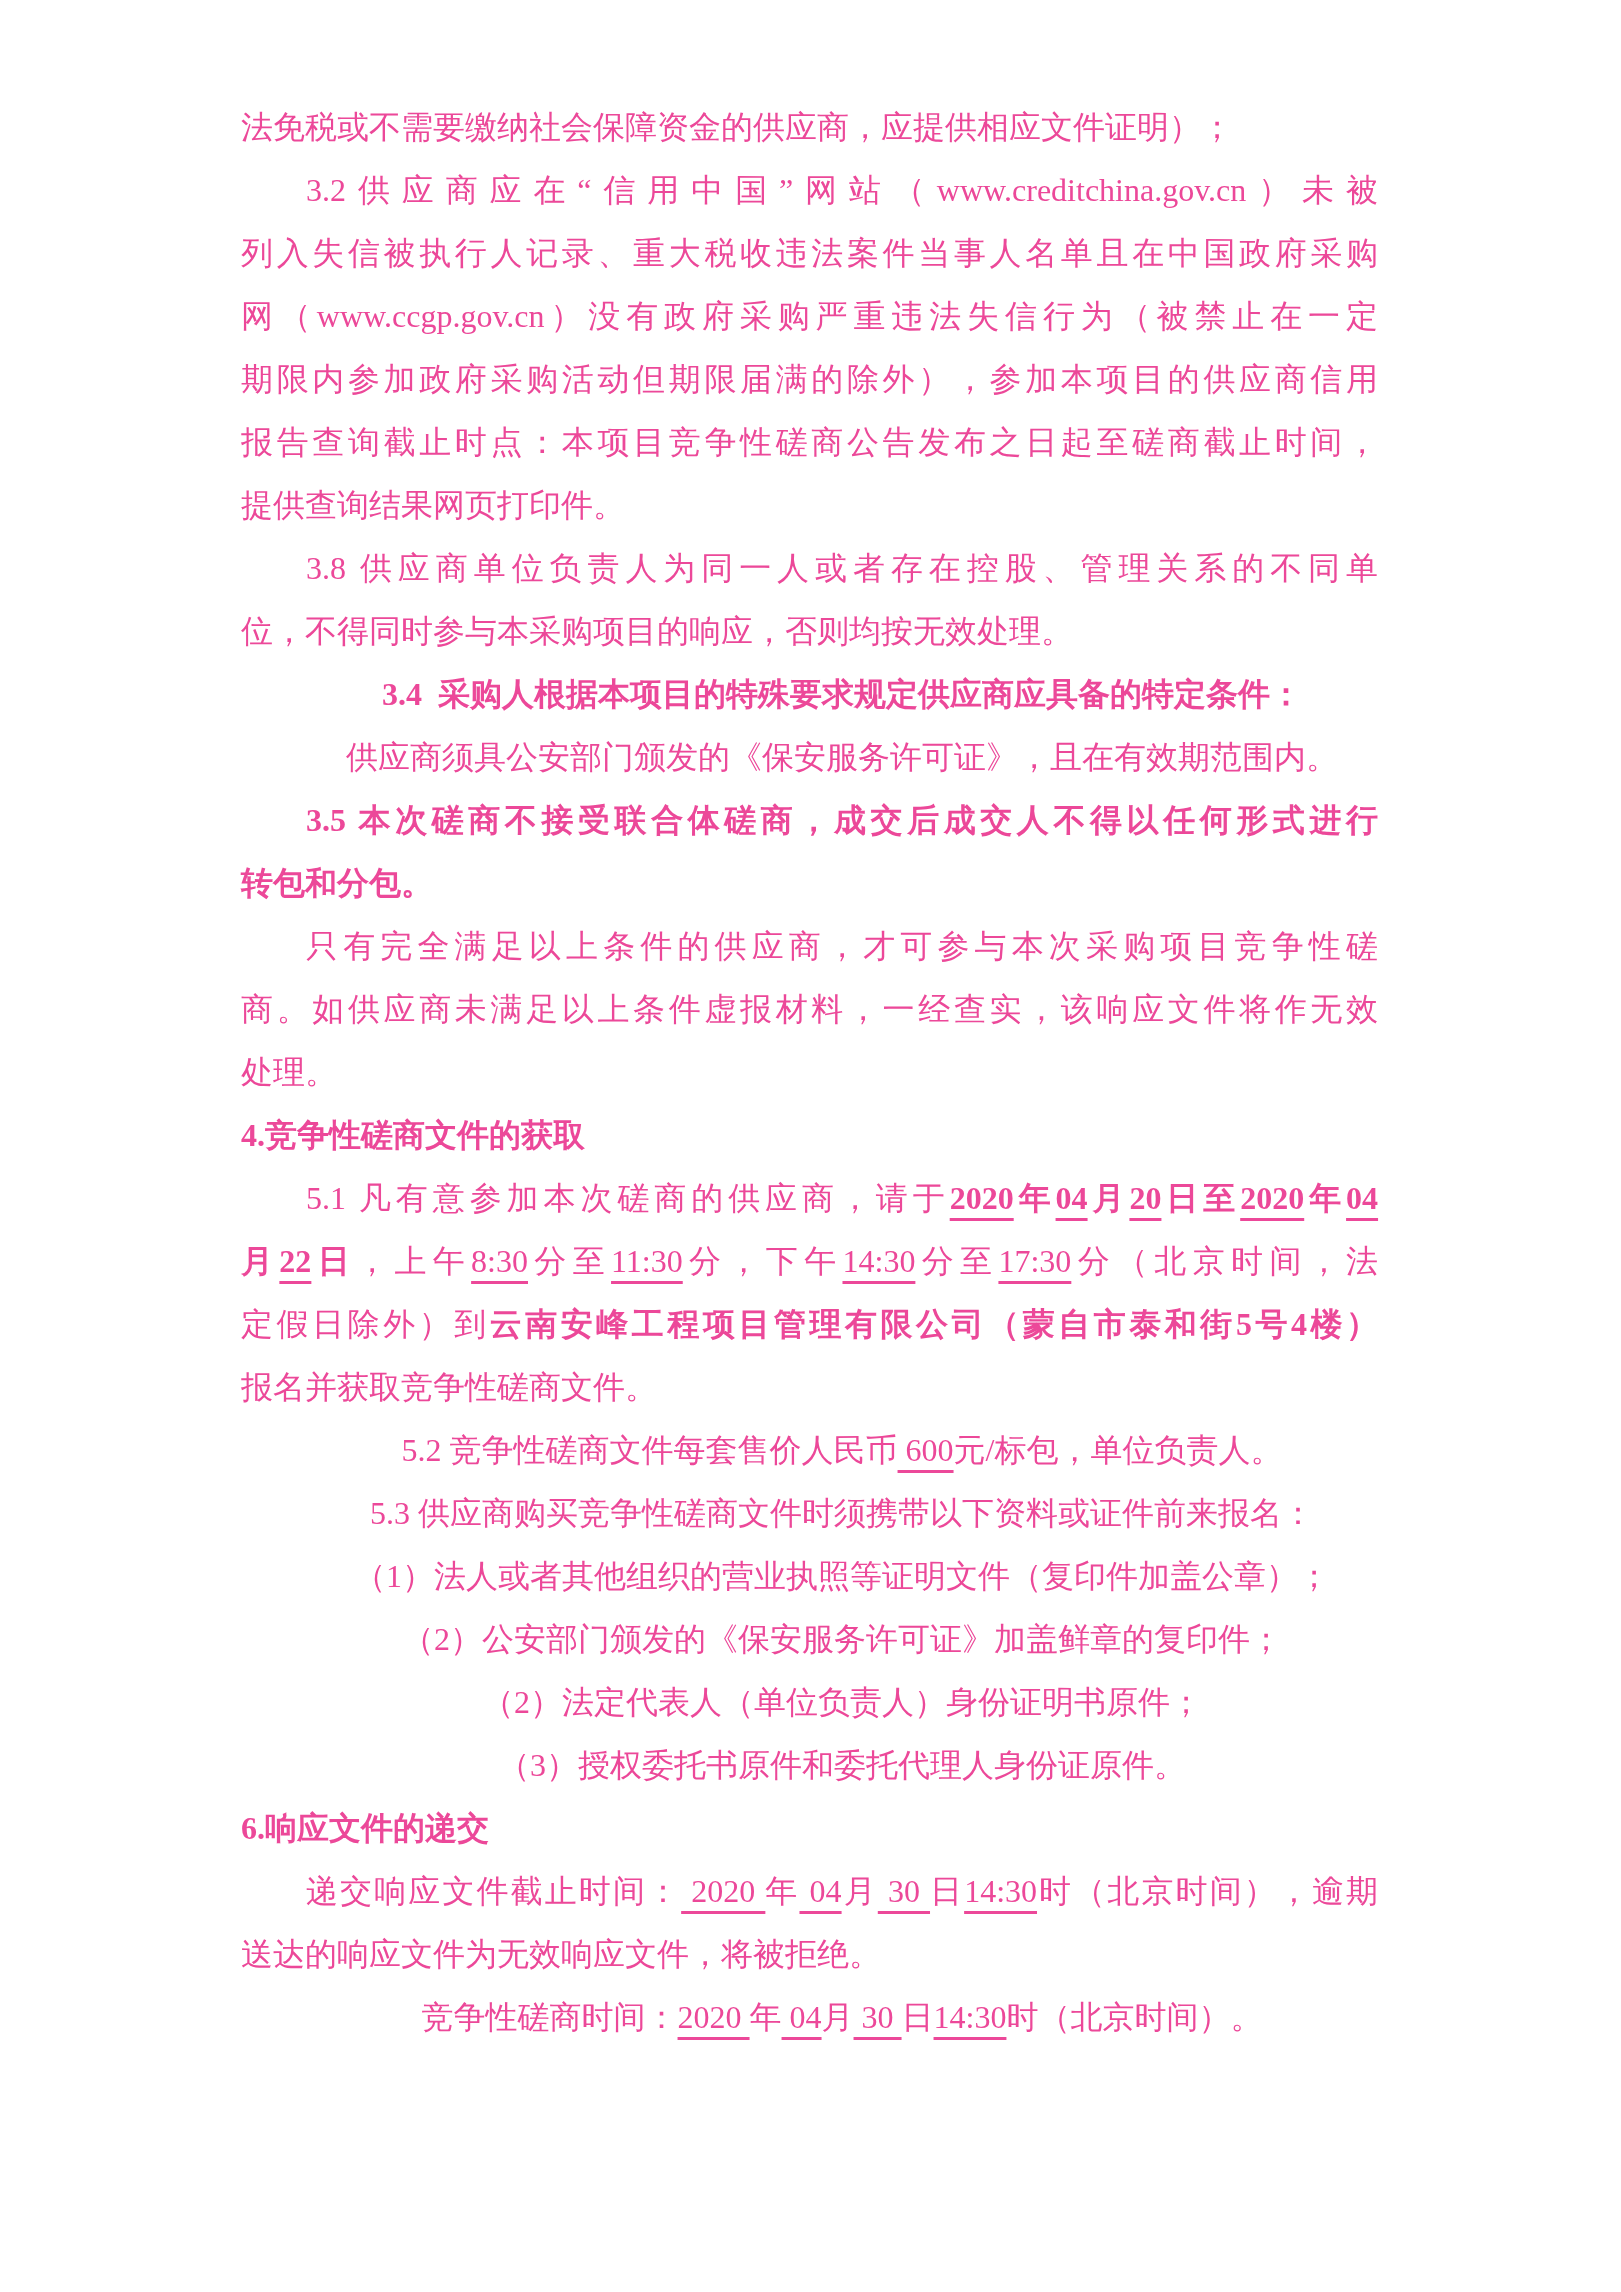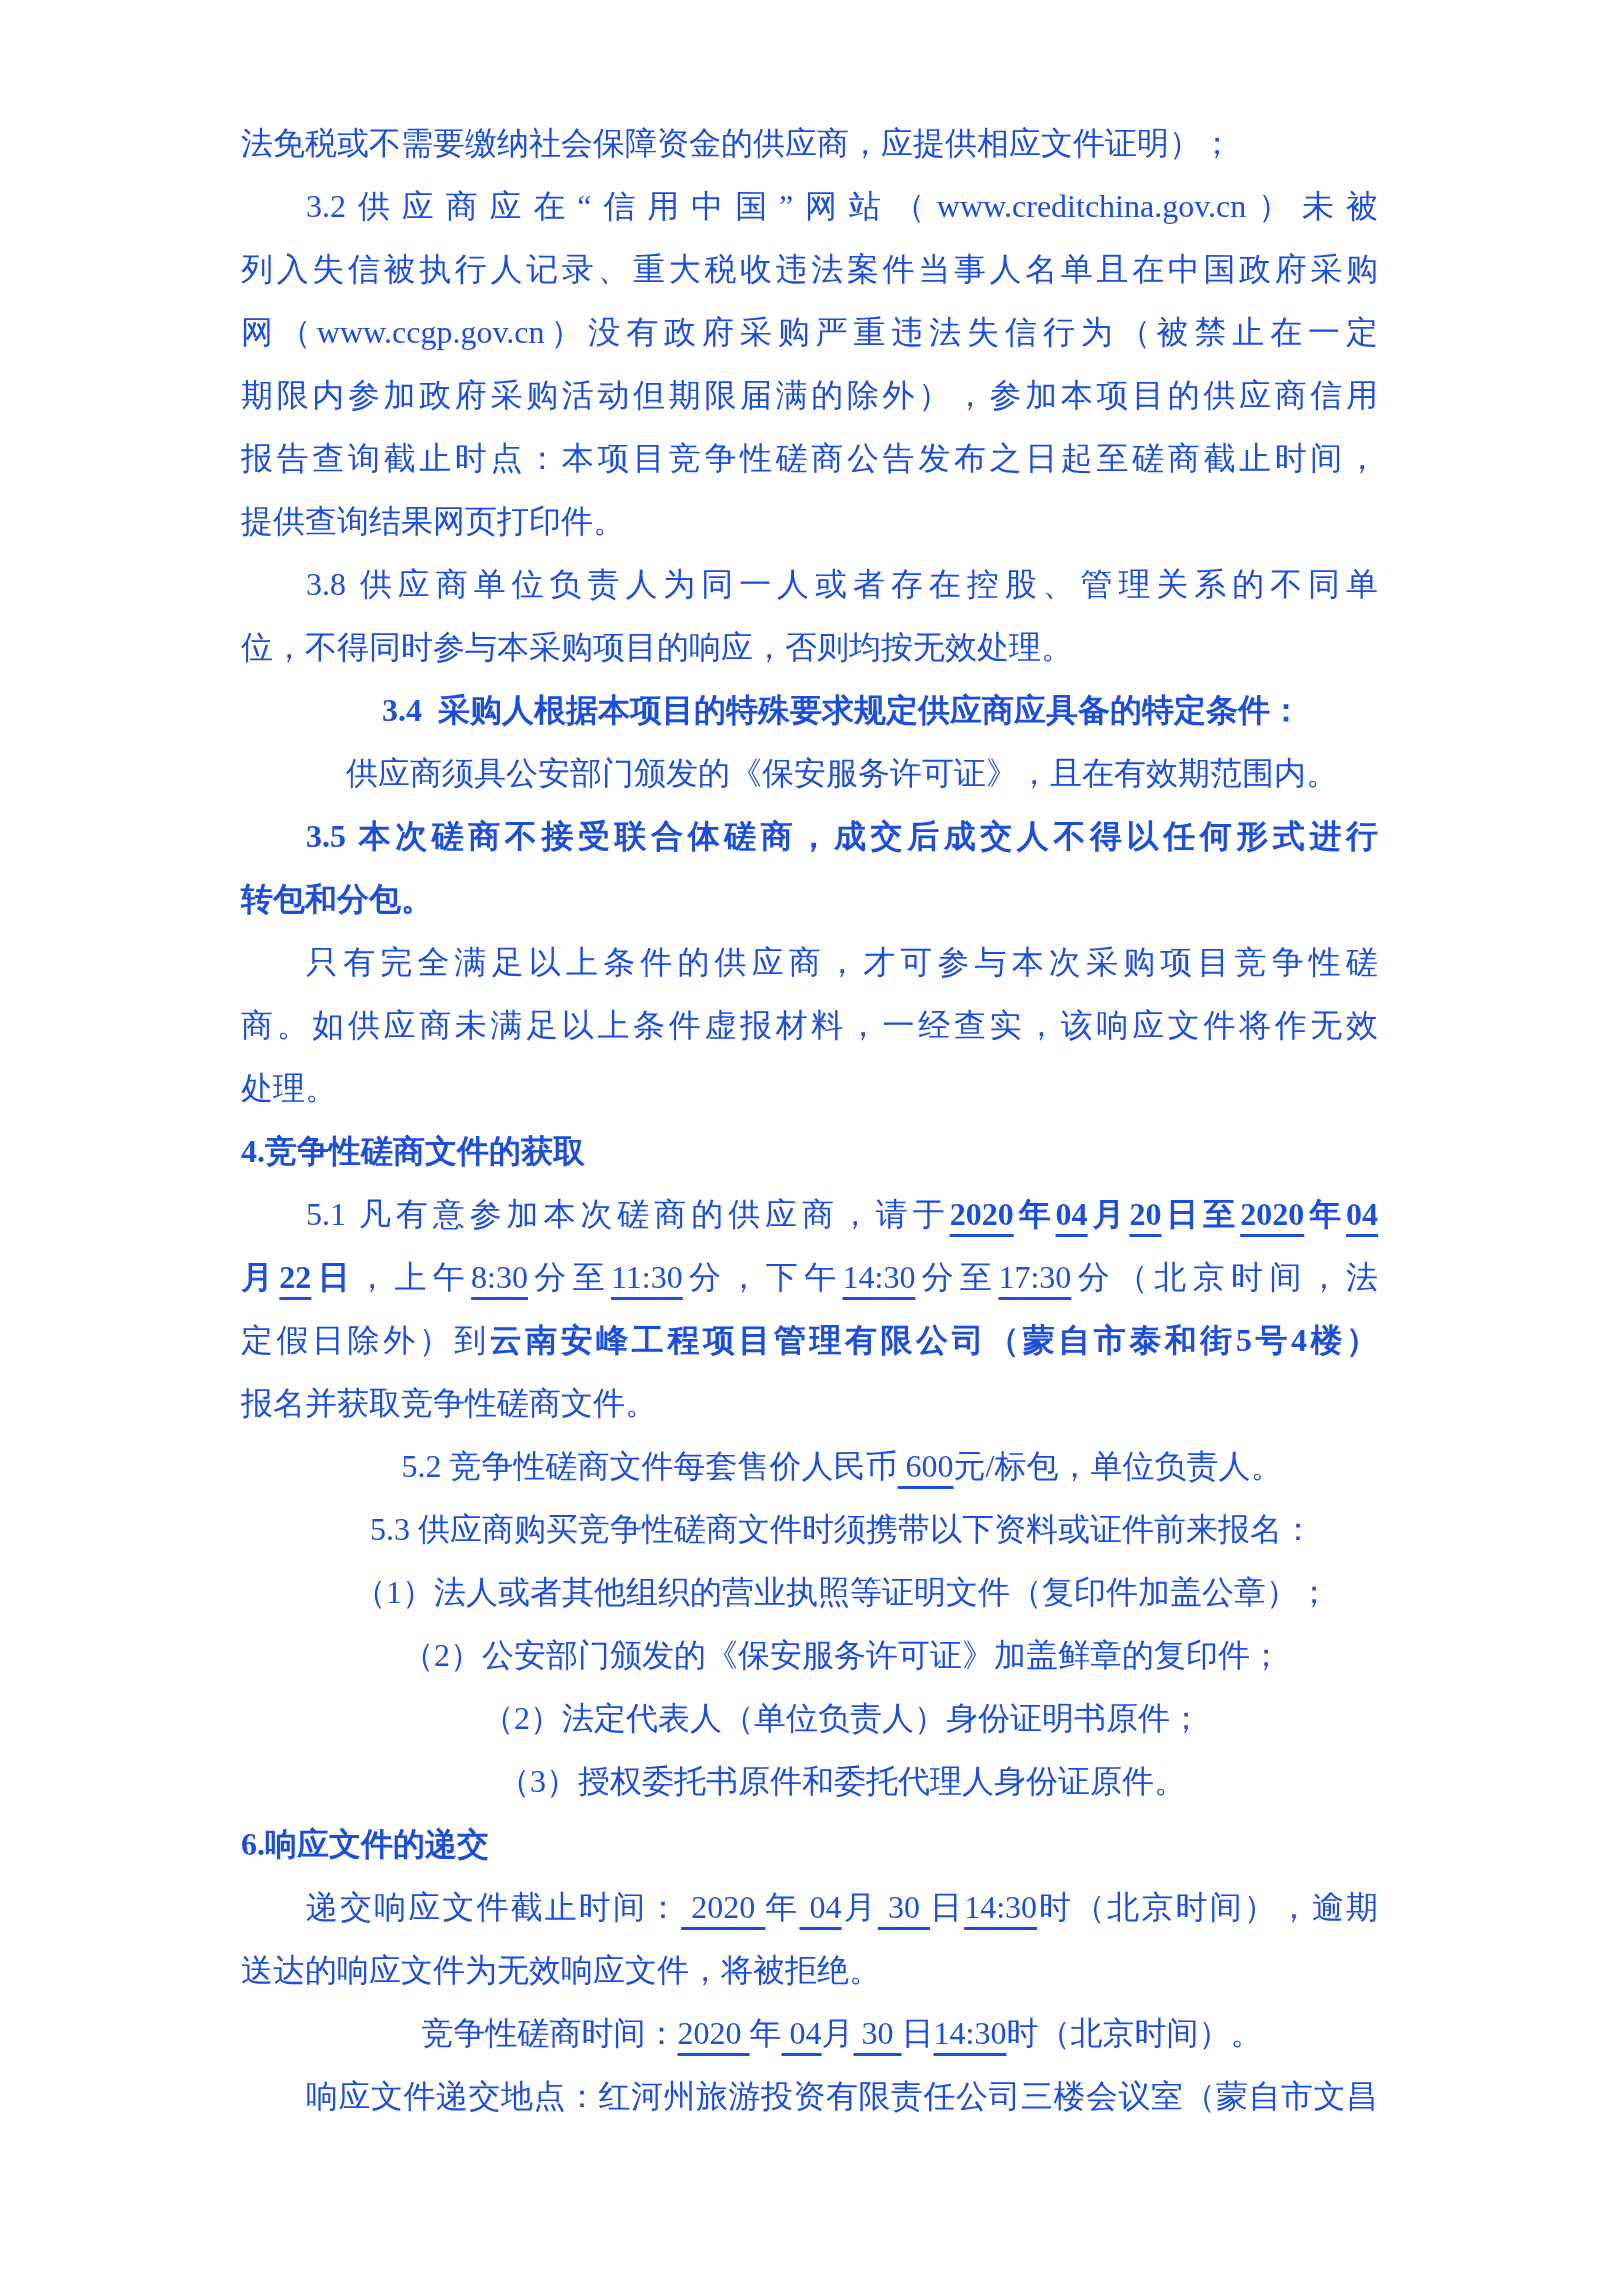--- a/index.html
+++ b/index.html
@@ -9,23 +9,23 @@
     font-family:"Liberation Serif","DejaVu Serif",serif;
   }
   .page{
     position:relative;
     width:1621px;height:2293px;
     background:#ffffff;
     overflow:hidden;
   }
   .content{
     position:absolute;
-    left:241px;top:112px;
+    left:241px;top:96px;
     width:1137px;
-    color:#1d4ed8;
+    color:#ec4899;
     font-size:32px;
     line-height:63px;
   }
   .line{
     min-height:63px;
     white-space:pre-wrap;
     text-align:left;
   }
   .line.ind{ padding-left:65px;text-align:center; }
   .line.jfy{
@@ -70,16 +70,15 @@
       <div class="line ind"><span>5.2 竞争性磋商文件每套售价人民币</span><span class="u"> 600</span><span>元/标包，单位负责人。</span></div>
       <div class="line ind"><span>5.3 供应商购买竞争性磋商文件时须携带以下资料或证件前来报名：</span></div>
       <div class="line ind"><span>（1）法人或者其他组织的营业执照等证明文件（复印件加盖公章）；</span></div>
       <div class="line ind"><span>（2）公安部门颁发的《保安服务许可证》加盖鲜章的复印件；</span></div>
       <div class="line ind"><span>（2）法定代表人（单位负责人）身份证明书原件；</span></div>
       <div class="line ind"><span>（3）授权委托书原件和委托代理人身份证原件。</span></div>
       <div class="line"><span class="b">6.响应文件的递交</span></div>
       <div class="line ind jfy"><span>递交响应文件截止时间：</span><span class="u"> 2020 </span><span>年</span><span class="u"> 04</span><span>月</span><span class="u"> 30 </span><span>日</span><span class="u">14:30</span><span>时（北京时间），逾期</span></div>
       <div class="line"><span>送达的响应文件为无效响应文件，将被拒绝。</span></div>
       <div class="line ind"><span>竞争性磋商时间：</span><span class="u">2020 </span><span>年</span><span class="u"> 04</span><span>月</span><span class="u"> 30 </span><span>日</span><span class="u">14:30</span><span>时（北京时间）。</span></div>
-      <div class="line ind jfy"><span>响应文件递交地点：红河州旅游投资有限责任公司三楼会议室（蒙自市文昌</span></div>
     </div>
 </div>
 
 
 </body></html>

